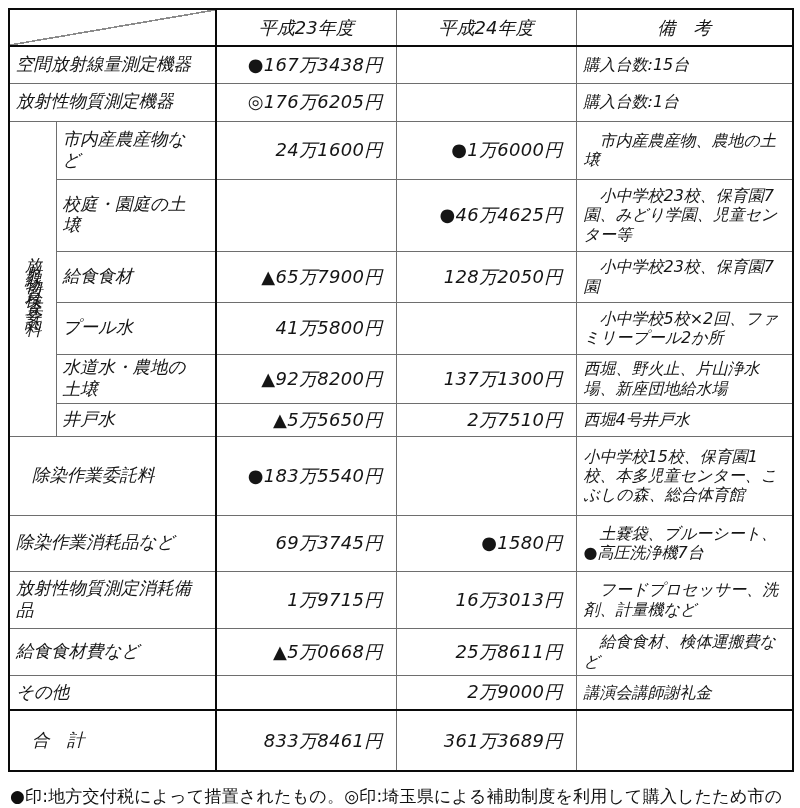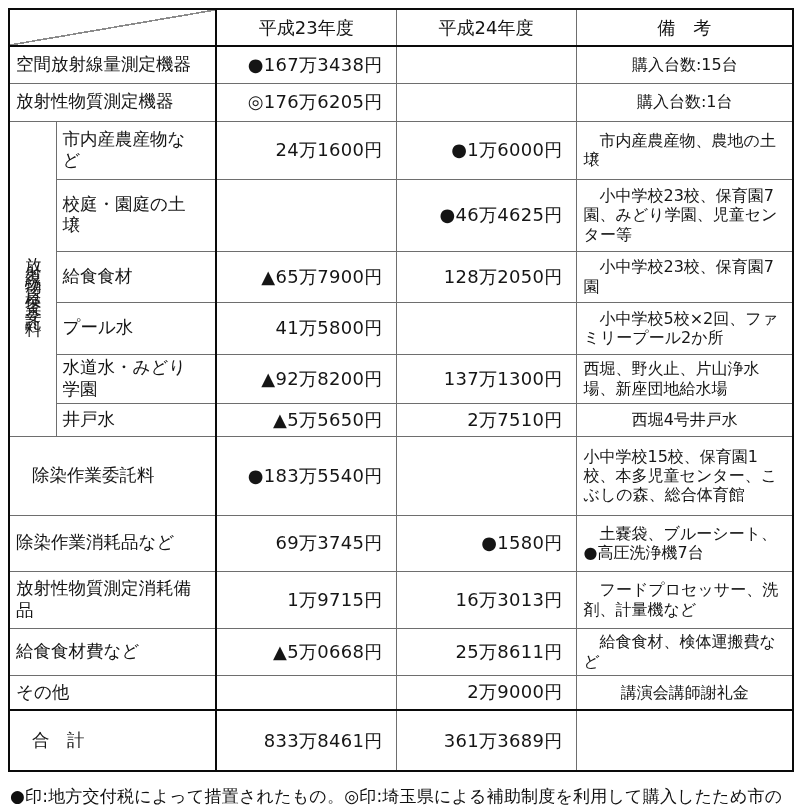--- a/index.html
+++ b/index.html
@@ -5,20 +5,21 @@
   html,body{margin:0;padding:0;}
   body{
     width:800px;height:808px;background:#ffffff;color:#151515;
     font-family:"DejaVu Sans","Liberation Sans",sans-serif;
     -webkit-font-smoothing:antialiased;overflow:hidden;
   }
   .page{padding:8px 8px 0 8px;}
   table.main{
     border-collapse:collapse;table-layout:fixed;width:784px;
     border:2.5px solid #0a0a0a;
+    font-style:italic;
   }
   td{
     border:1px solid #6e6e6e;
     padding:2px 6px;vertical-align:middle;
     font-size:17.5px;line-height:1.22;
     overflow:hidden;word-break:break-all;
   }
   tr.header-row td{border-bottom:2.5px solid #0a0a0a;text-align:center;font-size:18px;}
   tr.total-row td{border-top:2.5px solid #0a0a0a;}
   td.bl-thick{border-left:2.5px solid #0a0a0a;}
@@ -31,21 +32,21 @@
   td.rowlabel{padding-left:6px;padding-right:10px;margin-top:22px;}
   td.pad-lg{padding-left:22px;}
   td.sublabel{padding-left:6px;padding-right:20px;}
   td.vlabel{
     writing-mode:vertical-rl;text-orientation:upright;
     text-align:center;letter-spacing:7px;font-size:16.5px;
     padding:4px 0;
   }
   td.amount{text-align:right;padding-right:13px;font-size:18px;letter-spacing:0.3px;white-space:nowrap;}
   td.remarks{font-size:16px;line-height:1.2;padding:3px 6px 3px 7px;}
-  td.remarks.center{text-align:center;}
+  td.remarks.center{}
   td.remarks.indent{text-indent:1em;}
   .legend{
     margin:13px 2px 0 2px;font-size:17px;line-height:1.32;
     letter-spacing:0.2px;color:#101010;word-break:break-all;
   }
 </style>
 </head>
 <body>
 
 <div class="page">
@@ -99,21 +100,21 @@
       <td class="amount">128万2050円</td>
       <td class="remarks indent">小中学校23校、保育園7園</td>
     </tr>
     <tr style="height:52px">
       <td class="sublabel">プール水</td>
       <td class="amount bl-thick">41万5800円</td>
       <td class="amount"></td>
       <td class="remarks indent">小中学校5校×2回、ファミリープール2か所</td>
     </tr>
     <tr style="height:49px">
-      <td class="sublabel">水道水・みどり学園</td>
+      <td class="sublabel">水道水・農地の土壌</td>
       <td class="amount bl-thick">▲92万8200円</td>
       <td class="amount">137万1300円</td>
       <td class="remarks">西堀、野火止、片山浄水場、新座団地給水場</td>
     </tr>
     <tr style="height:33px">
       <td class="sublabel">井戸水</td>
       <td class="amount bl-thick">▲5万5650円</td>
       <td class="amount">2万7510円</td>
       <td class="remarks center">西堀4号井戸水</td>
     </tr>

